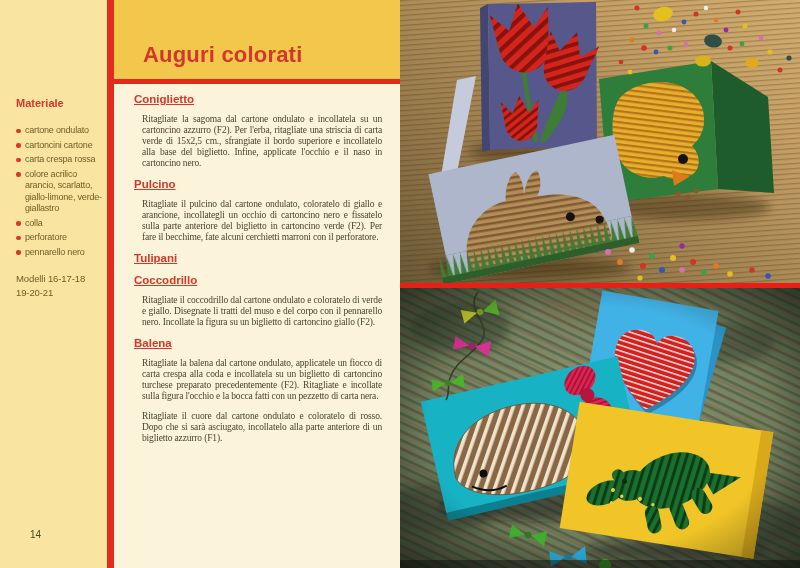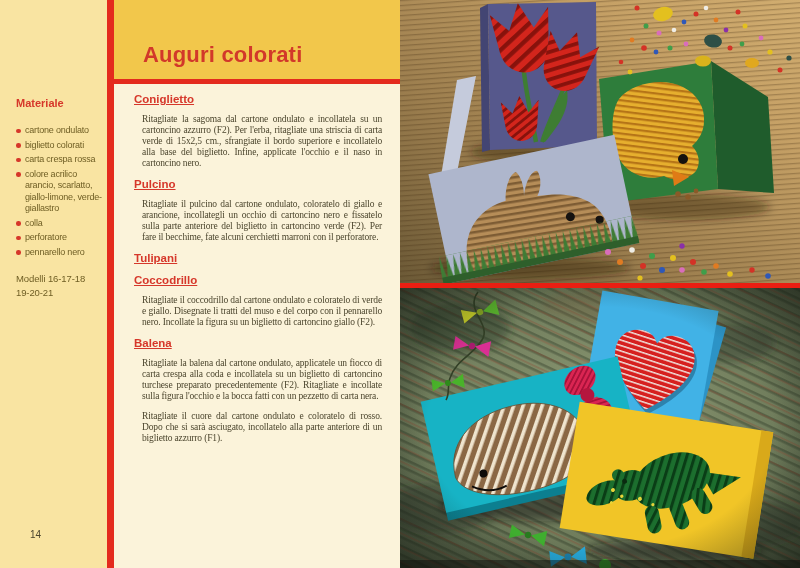--- a/index.html
+++ b/index.html
@@ -39,21 +39,21 @@
 </style>
 </head>
 <body>
 
 <div class="page">
 
   <div class="sidebar">
     <h2>Materiale</h2>
     <ul class="materials">
       <li>cartone ondulato</li>
-      <li>biglietto colorati</li>
+      <li>cartoncini cartone</li>
       <li>carta crespa rossa</li>
       <li>colore acrilico arancio, scarlatto, giallo-limone, verde-giallastro</li>
       <li>colla</li>
       <li>perforatore</li>
       <li>pennarello nero</li>
     </ul>
     <div class="models">
       <div>Modelli 16-17-18</div>
       <div>19-20-21</div>
     </div>

